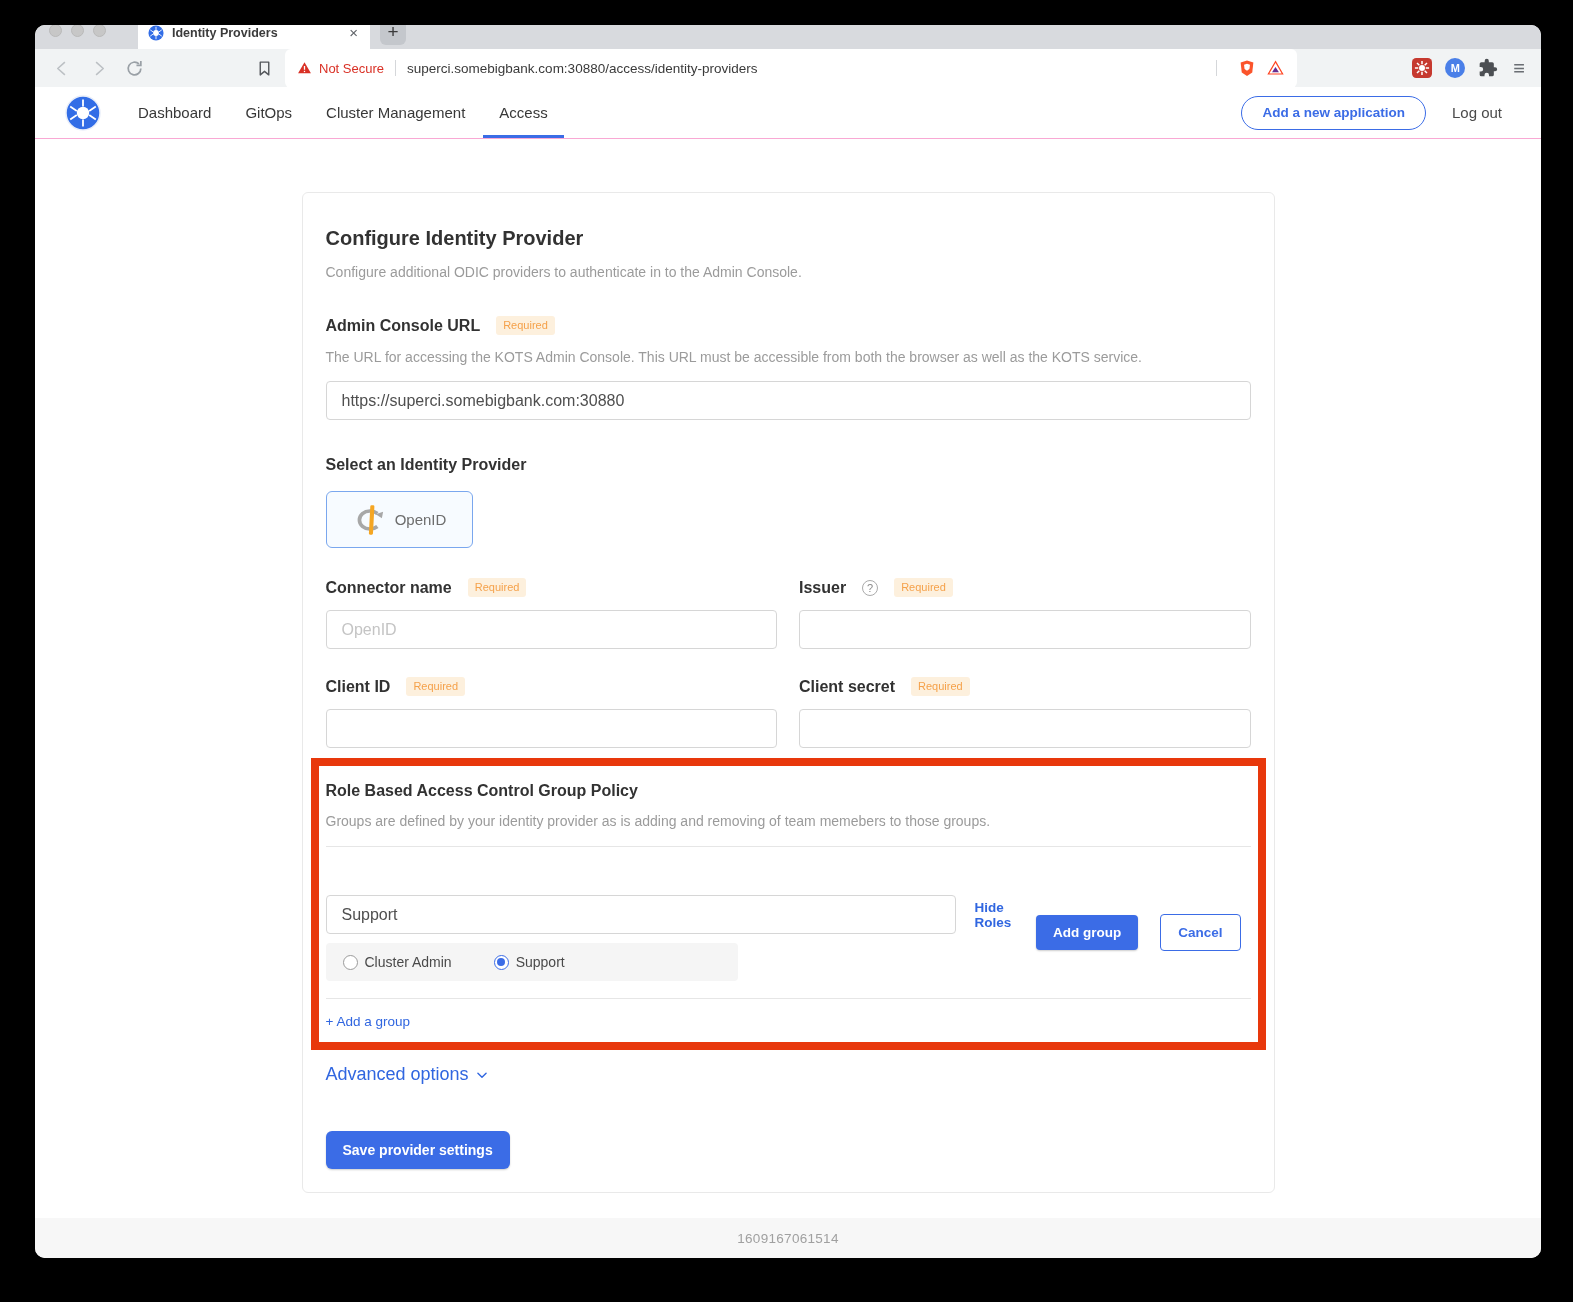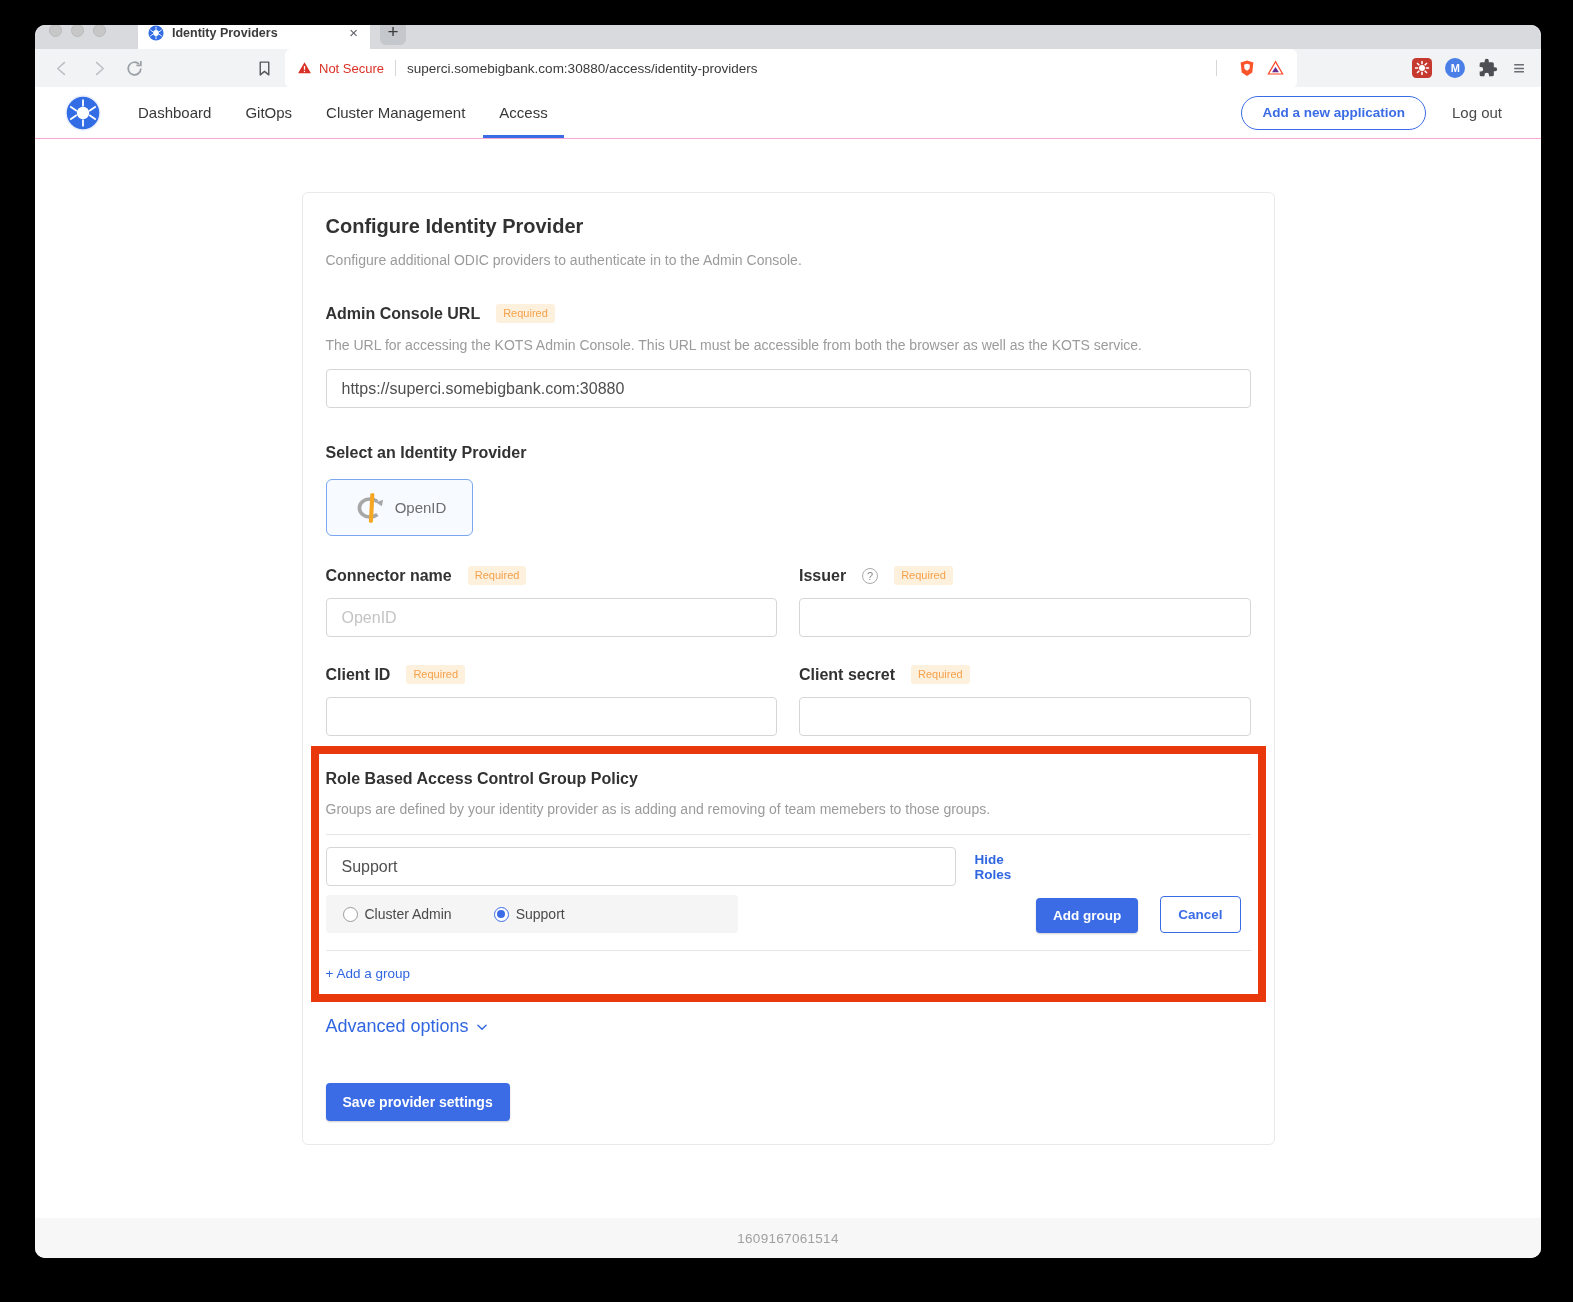--- a/index.html
+++ b/index.html
@@ -75,21 +75,21 @@
   .addapp{
     border:1px solid var(--accent_blue);color:var(--accent_blue);background:#fff;
     border-radius:18px;height:34px;padding:0 20px;font-size:13.5px;font-weight:bold;
     display:flex;align-items:center;white-space:nowrap;
   }
   .logout{font-size:15px;color:#4a4a4a;white-space:nowrap;}
   
   .page{flex:1;background:#fff;overflow:hidden;}
   .card{
     width:973px;margin:53px auto 0;border:1px solid #e9e9e9;border-radius:6px;
-    padding:22px 23px 23px;background:#fff;
+    padding:34px 23px 23px;background:#fff;
   }
   .h1{font-size:20px;font-weight:bold;color:var(--text_dark);}
   .subtle{font-size:14px;color:var(--text_gray);line-height:19px;}
   .card > .subtle{margin-top:13px;}
   .labelrow{display:flex;align-items:center;gap:16px;}
   .fieldlabel{font-size:16px;font-weight:bold;color:var(--text_dark);}
   .required{
     background:var(--required_bg);color:var(--required_orange);
     font-size:11px;padding:4px 7px;border-radius:3px;line-height:1;
   }
@@ -115,45 +115,45 @@
     font-size:11px;display:flex;align-items:center;justify-content:center;
   }
   
   .rbac{
     margin:10px -15px 0;border:8px solid var(--highlight_red);
     padding:16px 7px 12px;
   }
   .rbac .subtle{margin-top:12px;}
   .divider{height:1px;background:#e6e6e6;margin-top:15px;}
   .rbac-body{display:flex;margin-top:12px;}
-  .rbac-left{flex:1;}
+  .rbac-left{flex:1;margin-top:36px;}
   .group-row{display:flex;align-items:center;}
   .group-input{width:330px;height:34px;}
   .hideroles{font-size:13.5px;font-weight:bold;color:var(--link_blue);margin-left:18px;}
   .radio-box{
     margin-top:9px;width:412px;height:38px;background:#f5f5f5;border-radius:4px;
     display:flex;align-items:center;padding-left:17px;gap:42px;
   }
   .radio-item{display:flex;align-items:center;gap:7px;font-size:14px;color:#4a4a4a;}
   .radio{width:15px;height:15px;border:1px solid #9b9b9b;border-radius:50%;background:#fff;position:relative;flex:none;}
   .radio.selected{border:1.5px solid var(--accent_blue);}
   .radio.selected::after{
     content:"";position:absolute;left:2.5px;top:2.5px;width:8px;height:8px;border-radius:50%;background:var(--accent_blue);
   }
-  .rbac-actions{display:flex;align-items:flex-end;gap:22px;margin-top:24px;padding-right:10px;}
+  .rbac-actions{display:flex;align-items:center;gap:22px;margin-top:24px;padding-right:10px;}
   .btn{
     border-radius:4px;font-size:13.5px;font-weight:bold;padding:10px 17px;white-space:nowrap;
     font-family:"Liberation Sans", sans-serif;border:none;
   }
   .btn-primary{background:var(--accent_blue);color:#fff;box-shadow:0 1px 2px rgba(0,0,0,.2);}
   .btn-outline{background:#fff;color:var(--accent_blue);border:1px solid var(--accent_blue);}
   .addgroup-link{display:inline-block;margin-top:15px;font-size:13.5px;color:var(--link_blue);}
   
   .advanced{margin-top:14px;display:flex;align-items:center;gap:6px;font-size:18px;color:var(--link_blue);}
-  .savebtn{margin-top:46px;font-size:14px;padding:11px 17px;}
+  .savebtn{margin-top:46px;font-size:14px;padding:11px 17px;border-radius:6px;}
   
   .winfooter{
     height:40px;background:#f7f7f7;flex:none;display:flex;align-items:center;justify-content:center;
     font-size:13.5px;color:#a0a0a0;letter-spacing:.3px;
   }
 </style>
 </head>
 <body>
 
 <div class="window">

